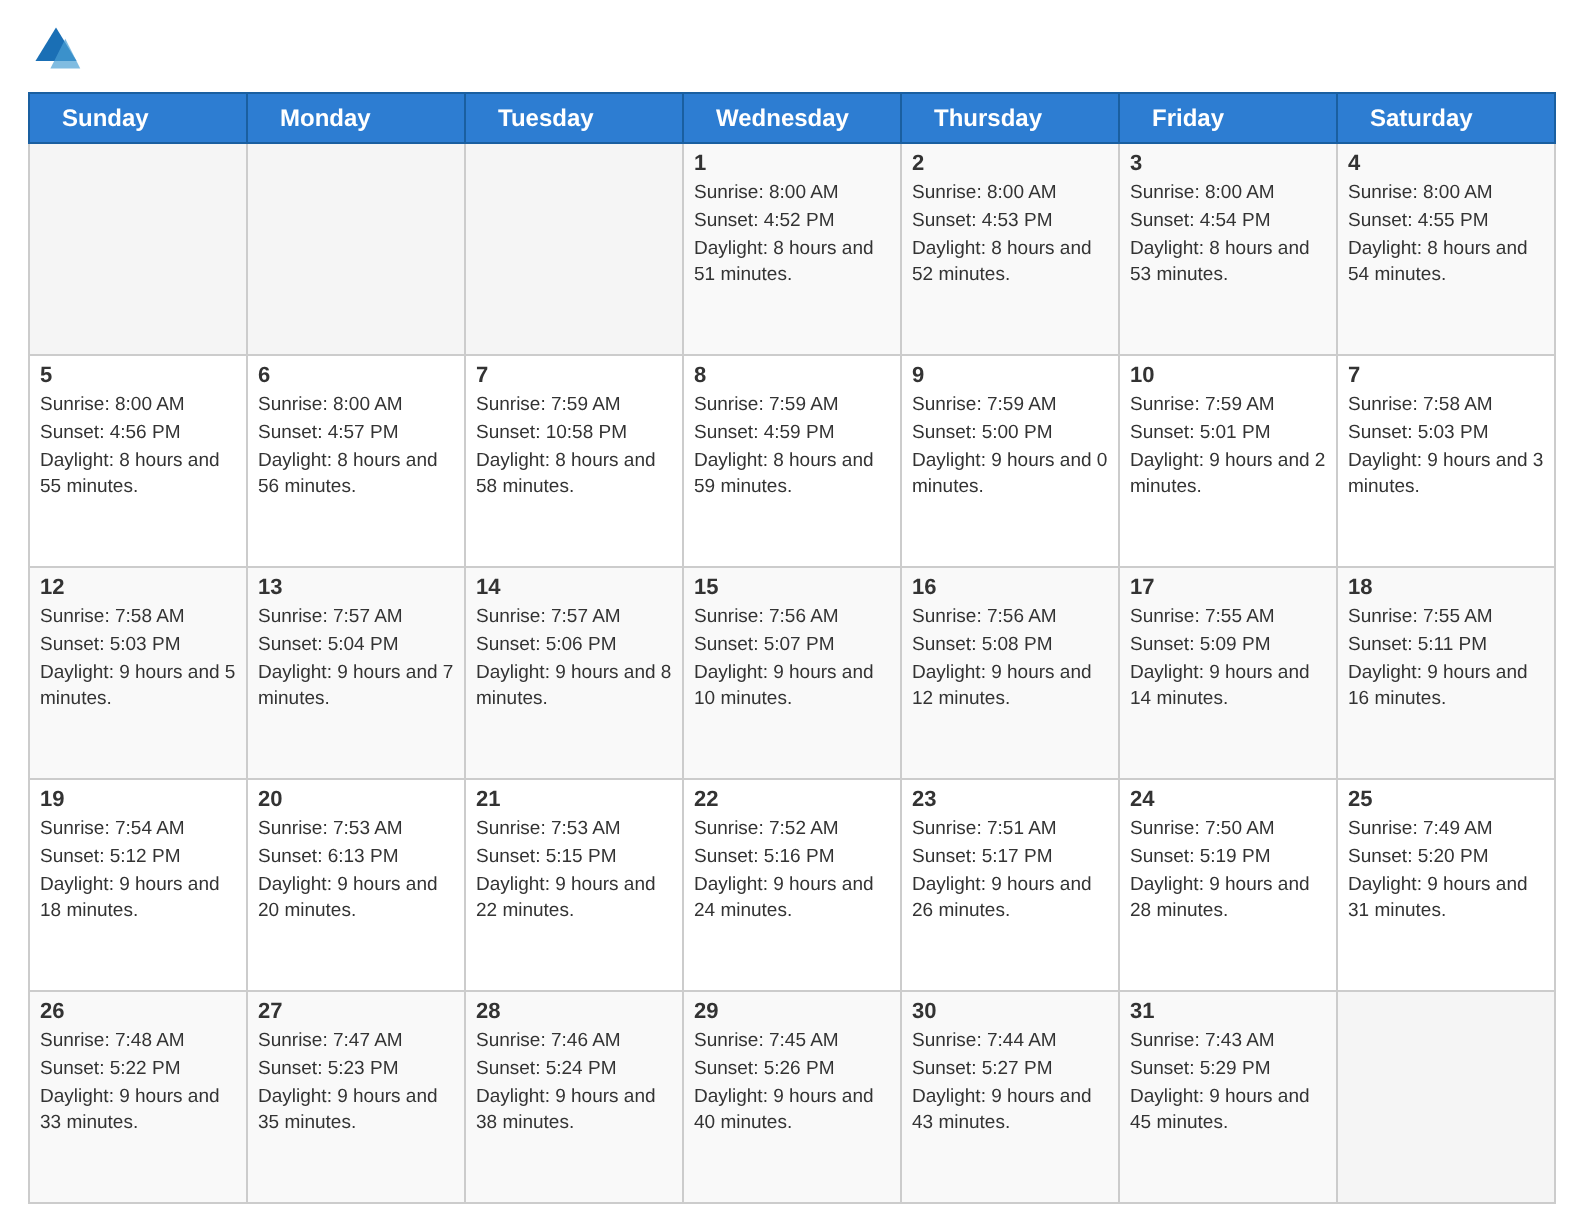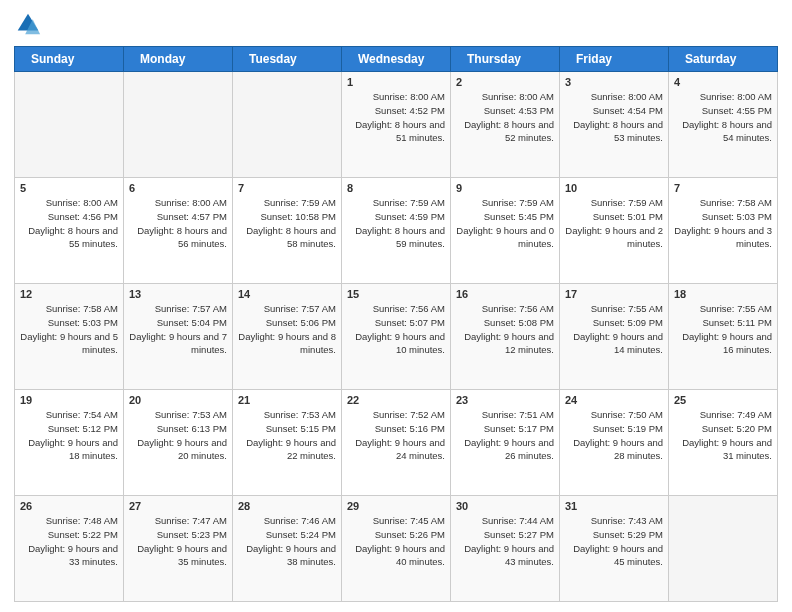--- a/index.html
+++ b/index.html
@@ -86,21 +86,20 @@
     }
     .day-number {
       font-size: 11px;
       font-weight: bold;
       margin-bottom: 2px;
     }
     .day-info {
       font-size: 9.5px;
       line-height: 1.45;
       color: #333;
-      text-align: right;
     }
     .empty-cell {
       background: #f5f5f5 !important;
     }
   </style>
 </head>
 <body>
 
 <div class="page">
   <div class="header">
@@ -191,21 +190,21 @@
           <td>
             <div class="day-number">8</div>
             <div class="day-info">Sunrise: 7:59 AM
 Sunset: 4:59 PM
 Daylight: 8 hours
 and 59 minutes.</div>
           </td>
           <td>
             <div class="day-number">9</div>
             <div class="day-info">Sunrise: 7:59 AM
-Sunset: 5:45 PM
+Sunset: 5:00 PM
 Daylight: 9 hours
 and 0 minutes.</div>
           </td>
           <td>
             <div class="day-number">10</div>
             <div class="day-info">Sunrise: 7:59 AM
 Sunset: 5:01 PM
 Daylight: 9 hours
 and 2 minutes.</div>
           </td>

